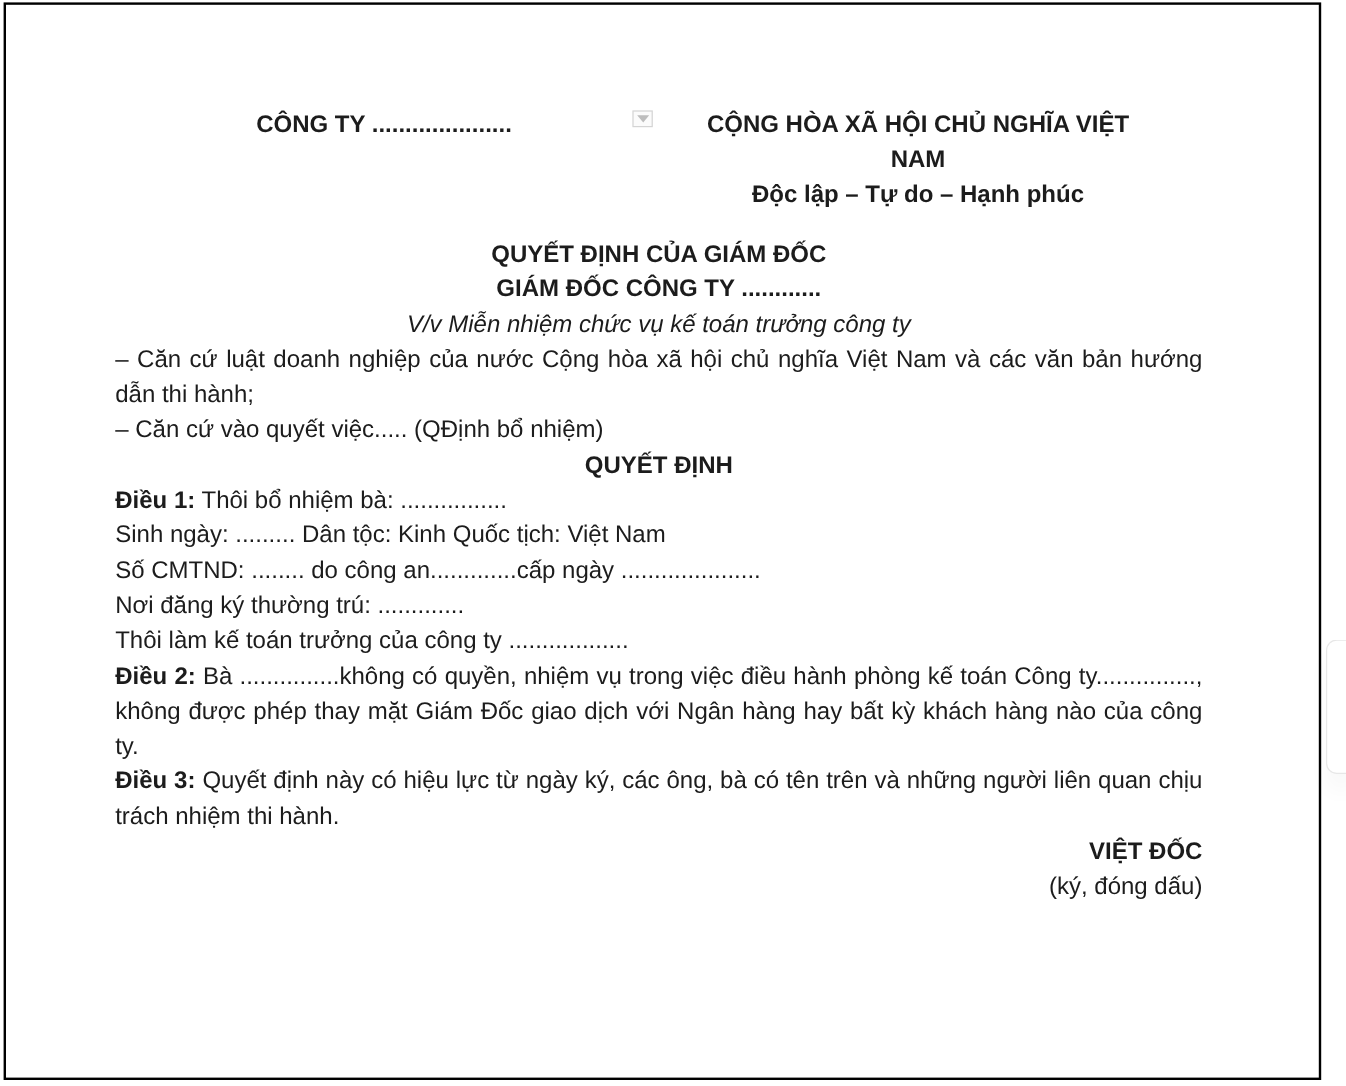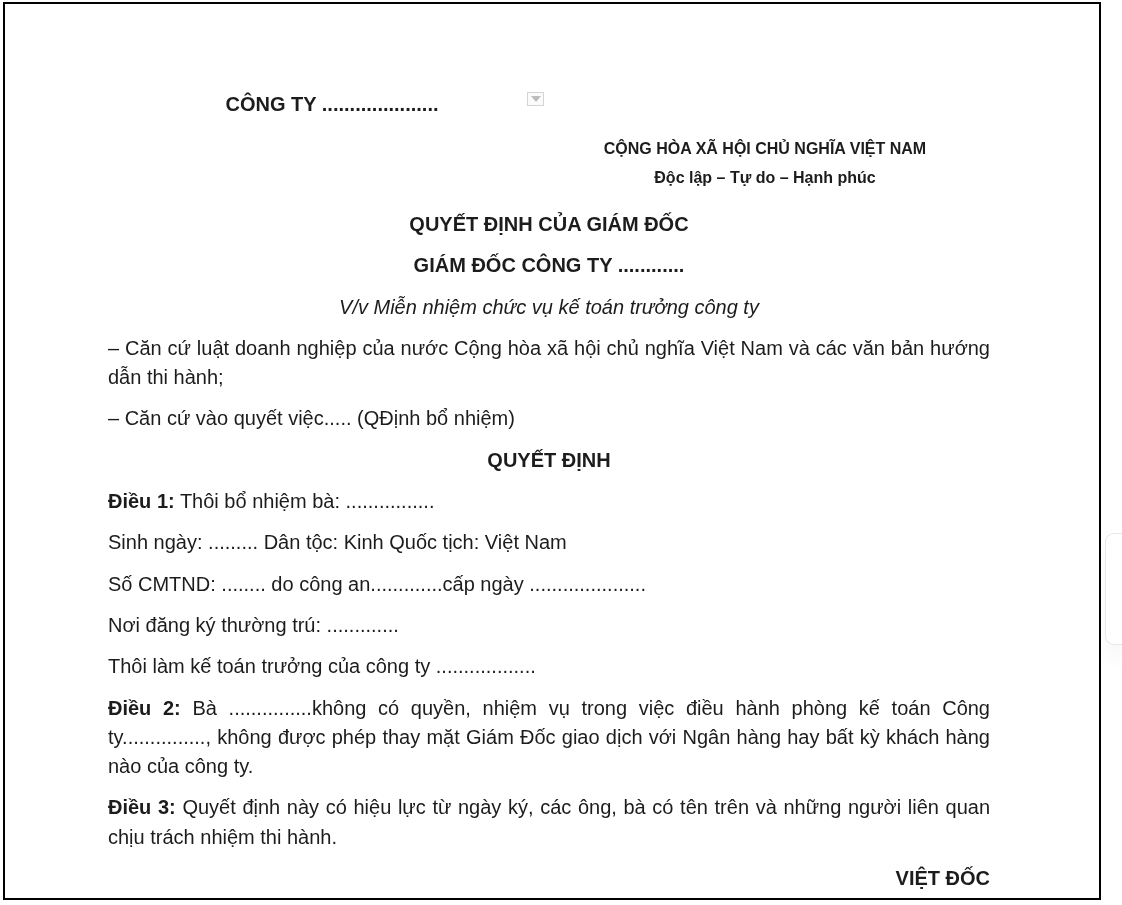--- a/index.html
+++ b/index.html
@@ -22,39 +22,38 @@
     top: 2px;
     width: 1098px;
     height: 898px;
     box-sizing: border-box;
     border: 2px solid #000000;
     background: #ffffff;
   }
   
   .header-left {
     position: absolute;
-    left: 162px;
+    left: 150px;
     top: 90px;
     width: 340px;
     text-align: center;
     font-weight: 700;
     font-size: 20px;
     line-height: 29px;
     white-space: nowrap;
   }
   .header-right {
     position: absolute;
     left: 565px;
     top: 90px;
     width: 400px;
     text-align: center;
     font-weight: 700;
-    font-size: 16px;
+    font-size: 20px;
     line-height: 29px;
-    margin-top: 44px;
   }
   .dropdown-box {
     position: absolute;
     left: 527px;
     top: 92px;
     width: 17px;
     height: 14px;
     box-sizing: border-box;
     border: 1px solid #d4d4d4;
     background: #fbfbfb;
@@ -72,21 +71,21 @@
   }
   
   .doc-body {
     position: absolute;
     left: 96px;
     top: 198px;
     width: 906px;
     font-size: 20px;
     line-height: 29.3px;
   }
-  .doc-body p { margin: 12px; }
+  .doc-body p { margin: 0; }
   .center { text-align: center; }
   .bold   { font-weight: 700; }
   .italic { font-style: italic; }
   .just   { text-align: justify; }
   .right  { text-align: right; }
   
   .side-handle {
     position: absolute;
     left: 1105px;
     top: 533px;

